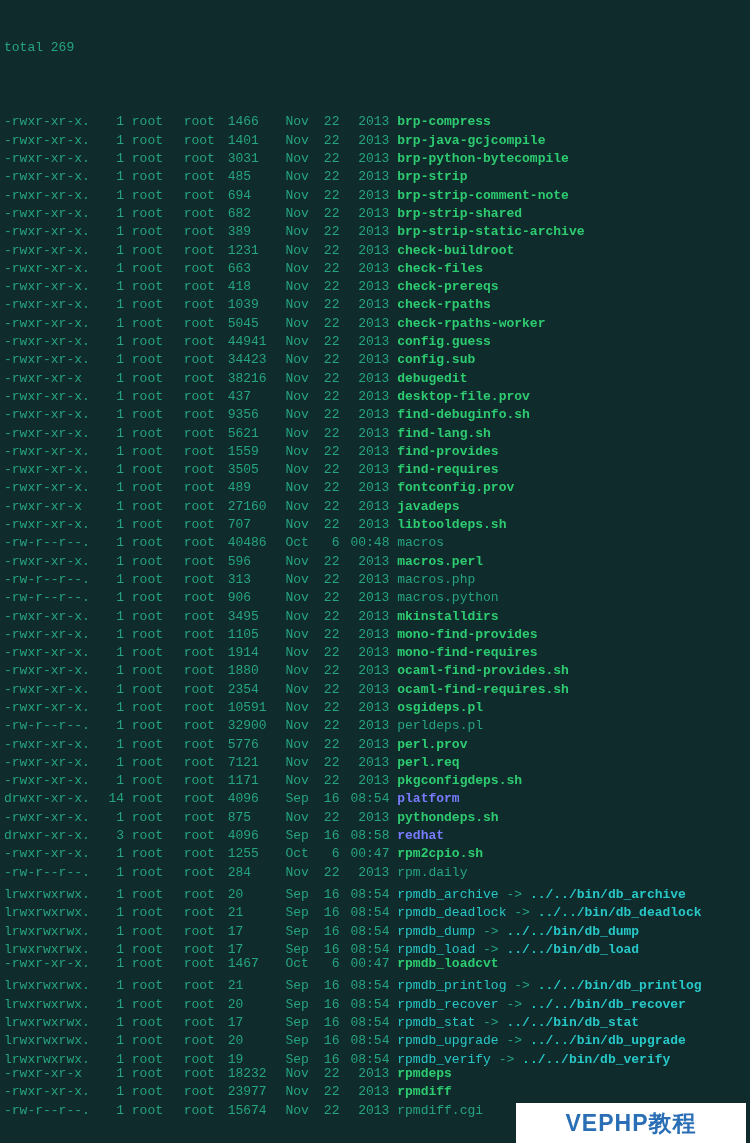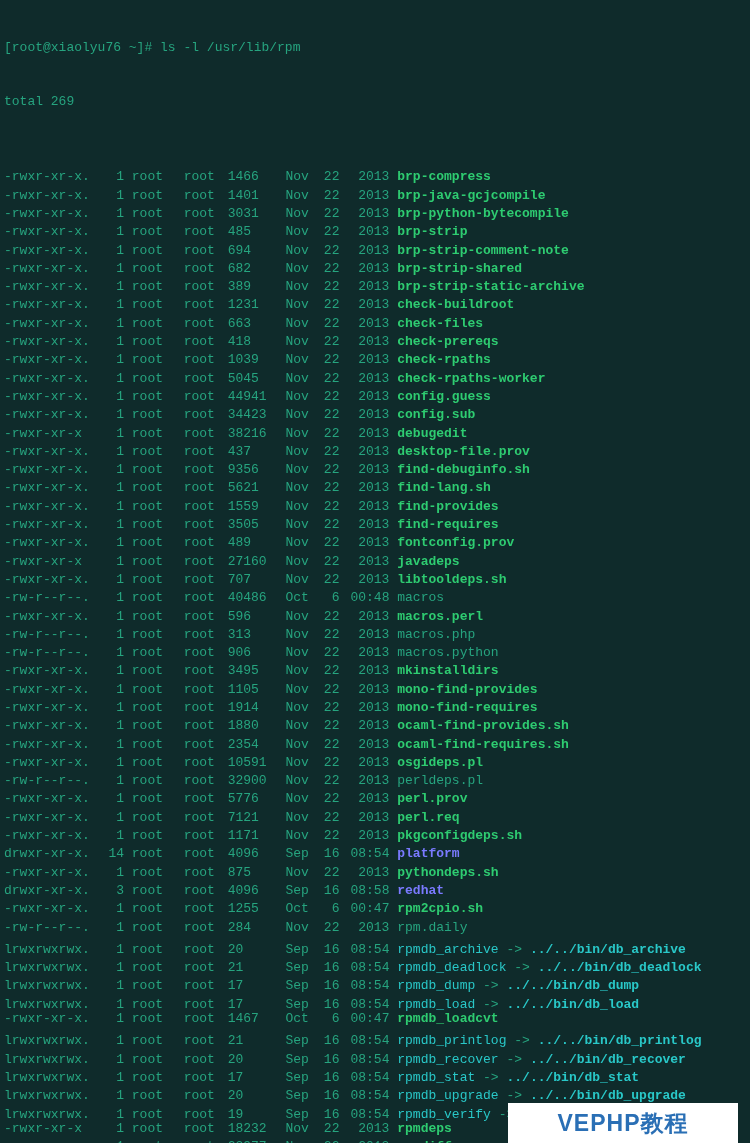--- a/index.html
+++ b/index.html
@@ -29,36 +29,35 @@
   .name  { display: inline-block; }
   .c-default { color: #26a47f; margin-top: 8px; }
   .c-exec    { color: #2ecc71; font-weight: bold; margin-top: 15px; }
   .c-dir     { color: #7a7aff; font-weight: bold; }
   .c-link    { color: #29c8c8; font-weight: normal; margin-top: 24px; }
   .c-target  { color: #29c8c8; font-weight: bold; }
   .arrow     { color: #26a47f; }
   .prompt-line { color: #26a47f; }
   .watermark {
     position: absolute;
-    bottom: 0; right: 12px;
+    bottom: 0; right: 4px;
     width: 230px; height: 40px;
     background: #ffffff;
     color: #2a6fb5;
     font-family: Arial, sans-serif;
     font-size: 23px;
     font-weight: bold;
     display: flex;
     align-items: center;
     justify-content: center;
     letter-spacing: 1px;
   }
 </style>
 </head>
 <body>
 
 <div class="terminal">
-  <div class="row prompt-line"><span>[root@xiaolyu76 ~]# </span><span>ls -l /usr/lib/rpm</span></div>
   <div class="row">total 269</div>
   <div id="listing"><div class="row"><span class="perms">-rwxr-xr-x.</span><span class="links">1</span> <span class="owner">root</span> <span class="group">root</span><span class="size">1466</span> <span class="month">Nov</span><span class="day">22</span><span class="time">2013</span> <span class="name c-exec">brp-compress</span></div><div class="row"><span class="perms">-rwxr-xr-x.</span><span class="links">1</span> <span class="owner">root</span> <span class="group">root</span><span class="size">1401</span> <span class="month">Nov</span><span class="day">22</span><span class="time">2013</span> <span class="name c-exec">brp-java-gcjcompile</span></div><div class="row"><span class="perms">-rwxr-xr-x.</span><span class="links">1</span> <span class="owner">root</span> <span class="group">root</span><span class="size">3031</span> <span class="month">Nov</span><span class="day">22</span><span class="time">2013</span> <span class="name c-exec">brp-python-bytecompile</span></div><div class="row"><span class="perms">-rwxr-xr-x.</span><span class="links">1</span> <span class="owner">root</span> <span class="group">root</span><span class="size">485</span> <span class="month">Nov</span><span class="day">22</span><span class="time">2013</span> <span class="name c-exec">brp-strip</span></div><div class="row"><span class="perms">-rwxr-xr-x.</span><span class="links">1</span> <span class="owner">root</span> <span class="group">root</span><span class="size">694</span> <span class="month">Nov</span><span class="day">22</span><span class="time">2013</span> <span class="name c-exec">brp-strip-comment-note</span></div><div class="row"><span class="perms">-rwxr-xr-x.</span><span class="links">1</span> <span class="owner">root</span> <span class="group">root</span><span class="size">682</span> <span class="month">Nov</span><span class="day">22</span><span class="time">2013</span> <span class="name c-exec">brp-strip-shared</span></div><div class="row"><span class="perms">-rwxr-xr-x.</span><span class="links">1</span> <span class="owner">root</span> <span class="group">root</span><span class="size">389</span> <span class="month">Nov</span><span class="day">22</span><span class="time">2013</span> <span class="name c-exec">brp-strip-static-archive</span></div><div class="row"><span class="perms">-rwxr-xr-x.</span><span class="links">1</span> <span class="owner">root</span> <span class="group">root</span><span class="size">1231</span> <span class="month">Nov</span><span class="day">22</span><span class="time">2013</span> <span class="name c-exec">check-buildroot</span></div><div class="row"><span class="perms">-rwxr-xr-x.</span><span class="links">1</span> <span class="owner">root</span> <span class="group">root</span><span class="size">663</span> <span class="month">Nov</span><span class="day">22</span><span class="time">2013</span> <span class="name c-exec">check-files</span></div><div class="row"><span class="perms">-rwxr-xr-x.</span><span class="links">1</span> <span class="owner">root</span> <span class="group">root</span><span class="size">418</span> <span class="month">Nov</span><span class="day">22</span><span class="time">2013</span> <span class="name c-exec">check-prereqs</span></div><div class="row"><span class="perms">-rwxr-xr-x.</span><span class="links">1</span> <span class="owner">root</span> <span class="group">root</span><span class="size">1039</span> <span class="month">Nov</span><span class="day">22</span><span class="time">2013</span> <span class="name c-exec">check-rpaths</span></div><div class="row"><span class="perms">-rwxr-xr-x.</span><span class="links">1</span> <span class="owner">root</span> <span class="group">root</span><span class="size">5045</span> <span class="month">Nov</span><span class="day">22</span><span class="time">2013</span> <span class="name c-exec">check-rpaths-worker</span></div><div class="row"><span class="perms">-rwxr-xr-x.</span><span class="links">1</span> <span class="owner">root</span> <span class="group">root</span><span class="size">44941</span> <span class="month">Nov</span><span class="day">22</span><span class="time">2013</span> <span class="name c-exec">config.guess</span></div><div class="row"><span class="perms">-rwxr-xr-x.</span><span class="links">1</span> <span class="owner">root</span> <span class="group">root</span><span class="size">34423</span> <span class="month">Nov</span><span class="day">22</span><span class="time">2013</span> <span class="name c-exec">config.sub</span></div><div class="row"><span class="perms">-rwxr-xr-x</span><span class="links">1</span> <span class="owner">root</span> <span class="group">root</span><span class="size">38216</span> <span class="month">Nov</span><span class="day">22</span><span class="time">2013</span> <span class="name c-exec">debugedit</span></div><div class="row"><span class="perms">-rwxr-xr-x.</span><span class="links">1</span> <span class="owner">root</span> <span class="group">root</span><span class="size">437</span> <span class="month">Nov</span><span class="day">22</span><span class="time">2013</span> <span class="name c-exec">desktop-file.prov</span></div><div class="row"><span class="perms">-rwxr-xr-x.</span><span class="links">1</span> <span class="owner">root</span> <span class="group">root</span><span class="size">9356</span> <span class="month">Nov</span><span class="day">22</span><span class="time">2013</span> <span class="name c-exec">find-debuginfo.sh</span></div><div class="row"><span class="perms">-rwxr-xr-x.</span><span class="links">1</span> <span class="owner">root</span> <span class="group">root</span><span class="size">5621</span> <span class="month">Nov</span><span class="day">22</span><span class="time">2013</span> <span class="name c-exec">find-lang.sh</span></div><div class="row"><span class="perms">-rwxr-xr-x.</span><span class="links">1</span> <span class="owner">root</span> <span class="group">root</span><span class="size">1559</span> <span class="month">Nov</span><span class="day">22</span><span class="time">2013</span> <span class="name c-exec">find-provides</span></div><div class="row"><span class="perms">-rwxr-xr-x.</span><span class="links">1</span> <span class="owner">root</span> <span class="group">root</span><span class="size">3505</span> <span class="month">Nov</span><span class="day">22</span><span class="time">2013</span> <span class="name c-exec">find-requires</span></div><div class="row"><span class="perms">-rwxr-xr-x.</span><span class="links">1</span> <span class="owner">root</span> <span class="group">root</span><span class="size">489</span> <span class="month">Nov</span><span class="day">22</span><span class="time">2013</span> <span class="name c-exec">fontconfig.prov</span></div><div class="row"><span class="perms">-rwxr-xr-x</span><span class="links">1</span> <span class="owner">root</span> <span class="group">root</span><span class="size">27160</span> <span class="month">Nov</span><span class="day">22</span><span class="time">2013</span> <span class="name c-exec">javadeps</span></div><div class="row"><span class="perms">-rwxr-xr-x.</span><span class="links">1</span> <span class="owner">root</span> <span class="group">root</span><span class="size">707</span> <span class="month">Nov</span><span class="day">22</span><span class="time">2013</span> <span class="name c-exec">libtooldeps.sh</span></div><div class="row"><span class="perms">-rw-r--r--.</span><span class="links">1</span> <span class="owner">root</span> <span class="group">root</span><span class="size">40486</span> <span class="month">Oct</span><span class="day">6</span><span class="time">00:48</span> <span class="name c-default">macros</span></div><div class="row"><span class="perms">-rwxr-xr-x.</span><span class="links">1</span> <span class="owner">root</span> <span class="group">root</span><span class="size">596</span> <span class="month">Nov</span><span class="day">22</span><span class="time">2013</span> <span class="name c-exec">macros.perl</span></div><div class="row"><span class="perms">-rw-r--r--.</span><span class="links">1</span> <span class="owner">root</span> <span class="group">root</span><span class="size">313</span> <span class="month">Nov</span><span class="day">22</span><span class="time">2013</span> <span class="name c-default">macros.php</span></div><div class="row"><span class="perms">-rw-r--r--.</span><span class="links">1</span> <span class="owner">root</span> <span class="group">root</span><span class="size">906</span> <span class="month">Nov</span><span class="day">22</span><span class="time">2013</span> <span class="name c-default">macros.python</span></div><div class="row"><span class="perms">-rwxr-xr-x.</span><span class="links">1</span> <span class="owner">root</span> <span class="group">root</span><span class="size">3495</span> <span class="month">Nov</span><span class="day">22</span><span class="time">2013</span> <span class="name c-exec">mkinstalldirs</span></div><div class="row"><span class="perms">-rwxr-xr-x.</span><span class="links">1</span> <span class="owner">root</span> <span class="group">root</span><span class="size">1105</span> <span class="month">Nov</span><span class="day">22</span><span class="time">2013</span> <span class="name c-exec">mono-find-provides</span></div><div class="row"><span class="perms">-rwxr-xr-x.</span><span class="links">1</span> <span class="owner">root</span> <span class="group">root</span><span class="size">1914</span> <span class="month">Nov</span><span class="day">22</span><span class="time">2013</span> <span class="name c-exec">mono-find-requires</span></div><div class="row"><span class="perms">-rwxr-xr-x.</span><span class="links">1</span> <span class="owner">root</span> <span class="group">root</span><span class="size">1880</span> <span class="month">Nov</span><span class="day">22</span><span class="time">2013</span> <span class="name c-exec">ocaml-find-provides.sh</span></div><div class="row"><span class="perms">-rwxr-xr-x.</span><span class="links">1</span> <span class="owner">root</span> <span class="group">root</span><span class="size">2354</span> <span class="month">Nov</span><span class="day">22</span><span class="time">2013</span> <span class="name c-exec">ocaml-find-requires.sh</span></div><div class="row"><span class="perms">-rwxr-xr-x.</span><span class="links">1</span> <span class="owner">root</span> <span class="group">root</span><span class="size">10591</span> <span class="month">Nov</span><span class="day">22</span><span class="time">2013</span> <span class="name c-exec">osgideps.pl</span></div><div class="row"><span class="perms">-rw-r--r--.</span><span class="links">1</span> <span class="owner">root</span> <span class="group">root</span><span class="size">32900</span> <span class="month">Nov</span><span class="day">22</span><span class="time">2013</span> <span class="name c-default">perldeps.pl</span></div><div class="row"><span class="perms">-rwxr-xr-x.</span><span class="links">1</span> <span class="owner">root</span> <span class="group">root</span><span class="size">5776</span> <span class="month">Nov</span><span class="day">22</span><span class="time">2013</span> <span class="name c-exec">perl.prov</span></div><div class="row"><span class="perms">-rwxr-xr-x.</span><span class="links">1</span> <span class="owner">root</span> <span class="group">root</span><span class="size">7121</span> <span class="month">Nov</span><span class="day">22</span><span class="time">2013</span> <span class="name c-exec">perl.req</span></div><div class="row"><span class="perms">-rwxr-xr-x.</span><span class="links">1</span> <span class="owner">root</span> <span class="group">root</span><span class="size">1171</span> <span class="month">Nov</span><span class="day">22</span><span class="time">2013</span> <span class="name c-exec">pkgconfigdeps.sh</span></div><div class="row"><span class="perms">drwxr-xr-x.</span><span class="links">14</span> <span class="owner">root</span> <span class="group">root</span><span class="size">4096</span> <span class="month">Sep</span><span class="day">16</span><span class="time">08:54</span> <span class="name c-dir">platform</span></div><div class="row"><span class="perms">-rwxr-xr-x.</span><span class="links">1</span> <span class="owner">root</span> <span class="group">root</span><span class="size">875</span> <span class="month">Nov</span><span class="day">22</span><span class="time">2013</span> <span class="name c-exec">pythondeps.sh</span></div><div class="row"><span class="perms">drwxr-xr-x.</span><span class="links">3</span> <span class="owner">root</span> <span class="group">root</span><span class="size">4096</span> <span class="month">Sep</span><span class="day">16</span><span class="time">08:58</span> <span class="name c-dir">redhat</span></div><div class="row"><span class="perms">-rwxr-xr-x.</span><span class="links">1</span> <span class="owner">root</span> <span class="group">root</span><span class="size">1255</span> <span class="month">Oct</span><span class="day">6</span><span class="time">00:47</span> <span class="name c-exec">rpm2cpio.sh</span></div><div class="row"><span class="perms">-rw-r--r--.</span><span class="links">1</span> <span class="owner">root</span> <span class="group">root</span><span class="size">284</span> <span class="month">Nov</span><span class="day">22</span><span class="time">2013</span> <span class="name c-default">rpm.daily</span></div><div class="row"><span class="perms">lrwxrwxrwx.</span><span class="links">1</span> <span class="owner">root</span> <span class="group">root</span><span class="size">20</span> <span class="month">Sep</span><span class="day">16</span><span class="time">08:54</span> <span class="name c-link">rpmdb_archive</span><span class="arrow"> -&gt; </span><span class="name c-target">../../bin/db_archive</span></div><div class="row"><span class="perms">lrwxrwxrwx.</span><span class="links">1</span> <span class="owner">root</span> <span class="group">root</span><span class="size">21</span> <span class="month">Sep</span><span class="day">16</span><span class="time">08:54</span> <span class="name c-link">rpmdb_deadlock</span><span class="arrow"> -&gt; </span><span class="name c-target">../../bin/db_deadlock</span></div><div class="row"><span class="perms">lrwxrwxrwx.</span><span class="links">1</span> <span class="owner">root</span> <span class="group">root</span><span class="size">17</span> <span class="month">Sep</span><span class="day">16</span><span class="time">08:54</span> <span class="name c-link">rpmdb_dump</span><span class="arrow"> -&gt; </span><span class="name c-target">../../bin/db_dump</span></div><div class="row"><span class="perms">lrwxrwxrwx.</span><span class="links">1</span> <span class="owner">root</span> <span class="group">root</span><span class="size">17</span> <span class="month">Sep</span><span class="day">16</span><span class="time">08:54</span> <span class="name c-link">rpmdb_load</span><span class="arrow"> -&gt; </span><span class="name c-target">../../bin/db_load</span></div><div class="row"><span class="perms">-rwxr-xr-x.</span><span class="links">1</span> <span class="owner">root</span> <span class="group">root</span><span class="size">1467</span> <span class="month">Oct</span><span class="day">6</span><span class="time">00:47</span> <span class="name c-exec">rpmdb_loadcvt</span></div><div class="row"><span class="perms">lrwxrwxrwx.</span><span class="links">1</span> <span class="owner">root</span> <span class="group">root</span><span class="size">21</span> <span class="month">Sep</span><span class="day">16</span><span class="time">08:54</span> <span class="name c-link">rpmdb_printlog</span><span class="arrow"> -&gt; </span><span class="name c-target">../../bin/db_printlog</span></div><div class="row"><span class="perms">lrwxrwxrwx.</span><span class="links">1</span> <span class="owner">root</span> <span class="group">root</span><span class="size">20</span> <span class="month">Sep</span><span class="day">16</span><span class="time">08:54</span> <span class="name c-link">rpmdb_recover</span><span class="arrow"> -&gt; </span><span class="name c-target">../../bin/db_recover</span></div><div class="row"><span class="perms">lrwxrwxrwx.</span><span class="links">1</span> <span class="owner">root</span> <span class="group">root</span><span class="size">17</span> <span class="month">Sep</span><span class="day">16</span><span class="time">08:54</span> <span class="name c-link">rpmdb_stat</span><span class="arrow"> -&gt; </span><span class="name c-target">../../bin/db_stat</span></div><div class="row"><span class="perms">lrwxrwxrwx.</span><span class="links">1</span> <span class="owner">root</span> <span class="group">root</span><span class="size">20</span> <span class="month">Sep</span><span class="day">16</span><span class="time">08:54</span> <span class="name c-link">rpmdb_upgrade</span><span class="arrow"> -&gt; </span><span class="name c-target">../../bin/db_upgrade</span></div><div class="row"><span class="perms">lrwxrwxrwx.</span><span class="links">1</span> <span class="owner">root</span> <span class="group">root</span><span class="size">19</span> <span class="month">Sep</span><span class="day">16</span><span class="time">08:54</span> <span class="name c-link">rpmdb_verify</span><span class="arrow"> -&gt; </span><span class="name c-target">../../bin/db_verify</span></div><div class="row"><span class="perms">-rwxr-xr-x</span><span class="links">1</span> <span class="owner">root</span> <span class="group">root</span><span class="size">18232</span> <span class="month">Nov</span><span class="day">22</span><span class="time">2013</span> <span class="name c-exec">rpmdeps</span></div><div class="row"><span class="perms">-rwxr-xr-x.</span><span class="links">1</span> <span class="owner">root</span> <span class="group">root</span><span class="size">23977</span> <span class="month">Nov</span><span class="day">22</span><span class="time">2013</span> <span class="name c-exec">rpmdiff</span></div><div class="row"><span class="perms">-rw-r--r--.</span><span class="links">1</span> <span class="owner">root</span> <span class="group">root</span><span class="size">15674</span> <span class="month">Nov</span><span class="day">22</span><span class="time">2013</span> <span class="name c-default">rpmdiff.cgi</span></div></div>
   
 </div>
 
 <div class="watermark">VEPHP教程</div>
 
 </body></html>

